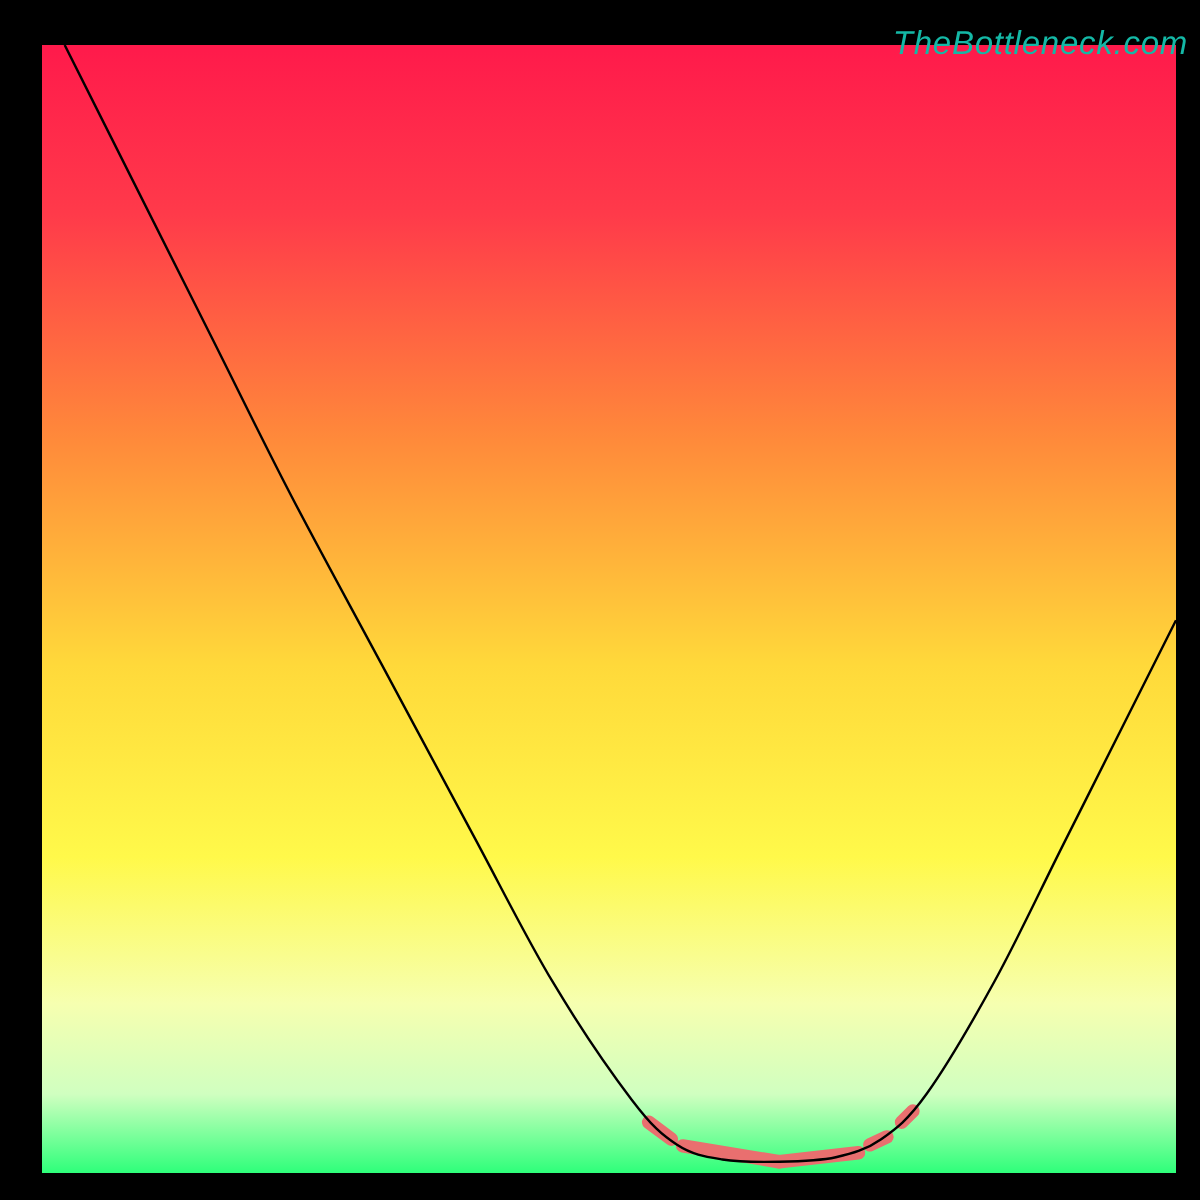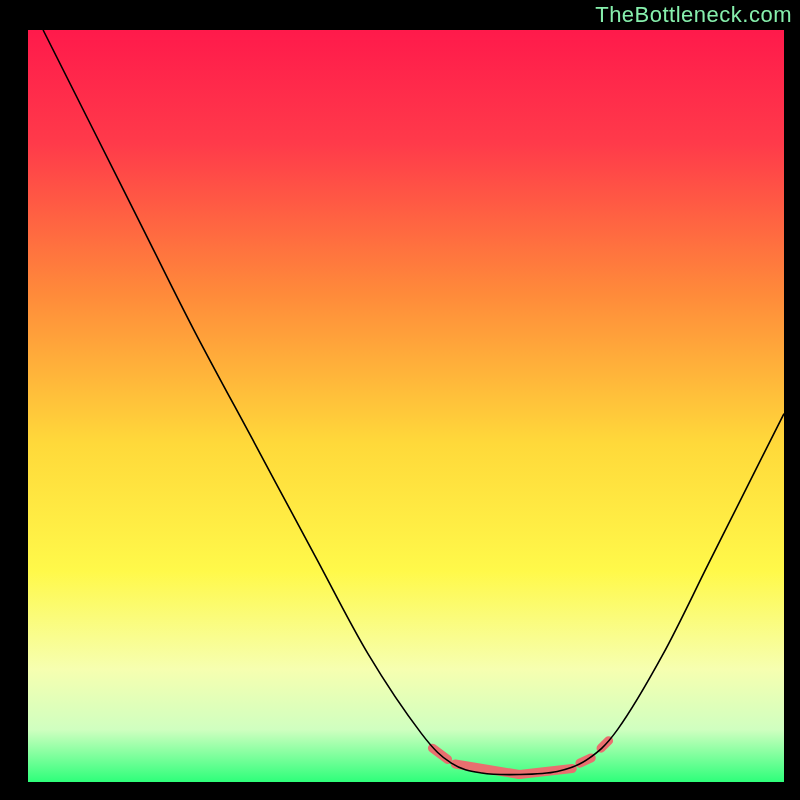--- a/index.html
+++ b/index.html
@@ -10,27 +10,28 @@
   }
   .chart-container {
     position: relative;
     width: 800px;
     height: 800px;
     background: #000;
     overflow: hidden;
   }
   .watermark {
     position: absolute;
-    top: 2px;
+    top: 16px;
     right: 8px;
-    color: #86efac;
+    color: #14b8a6;
     font-size: 22px;
     font-weight: 400;
     letter-spacing: 0.5px;
     user-select: none;
+    font-style: italic;
   }
   svg {
     display: block;
   }
 </style>
 </head>
 <body>
 
 <div class="chart-container">
   <div class="watermark">TheBottleneck.com</div>

